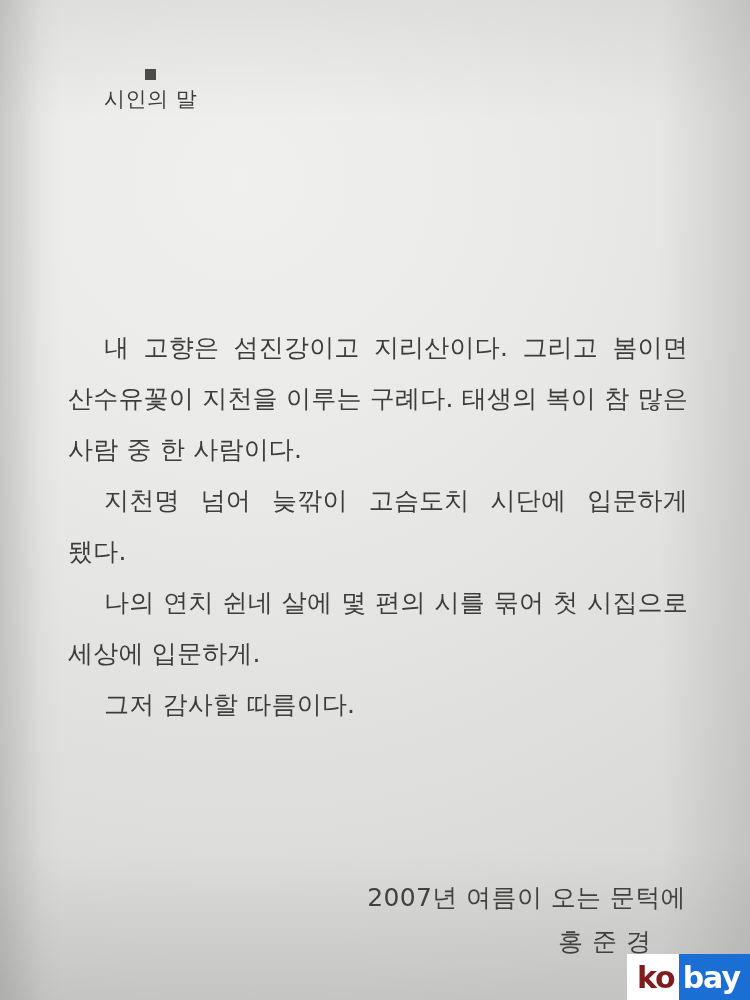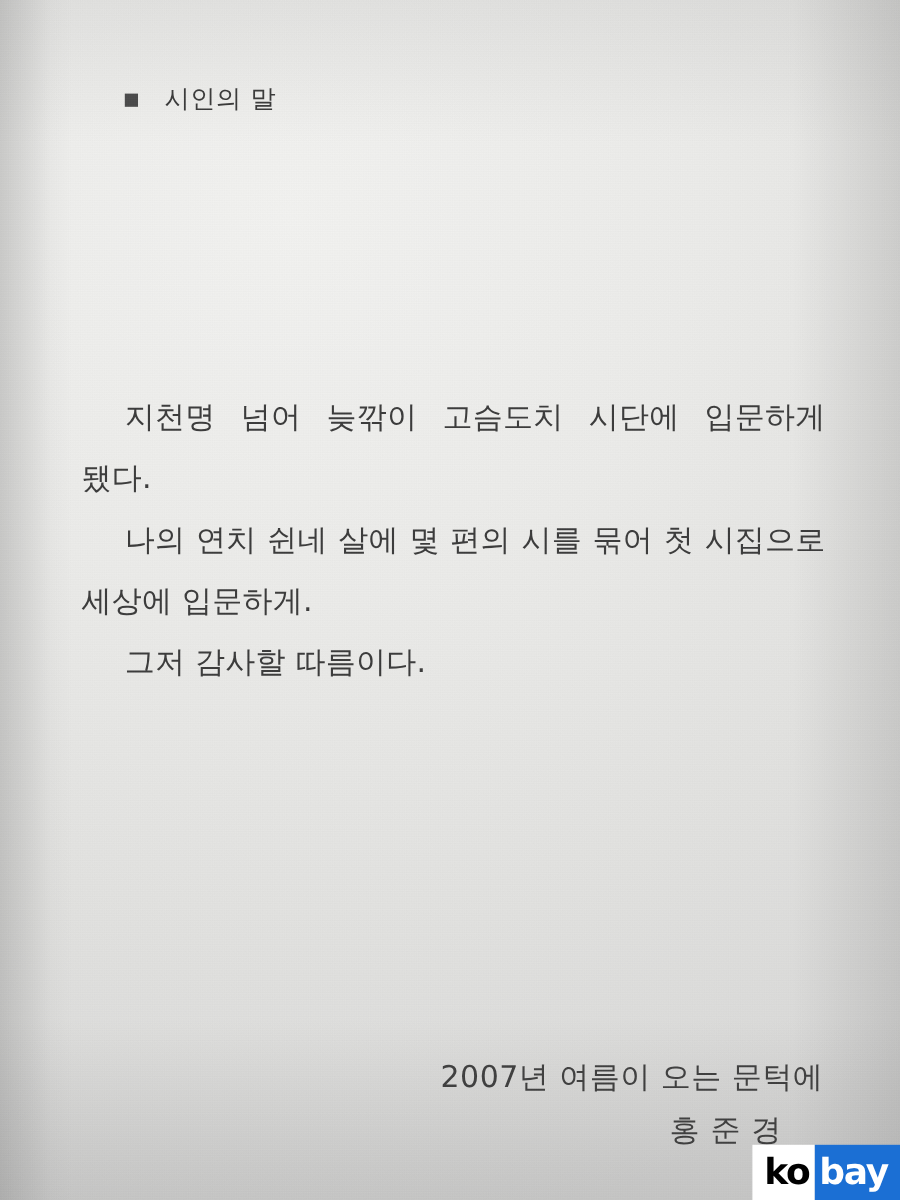--- a/index.html
+++ b/index.html
@@ -54,21 +54,22 @@
     pointer-events: none;
   }
 
   
   .heading {
     position: absolute;
     left: 104px;
     top: 68px;
     display: flex;
     align-items: center;
-    gap: 22px;
+    gap: 6px;
+    flex-direction: column;
   }
   .heading .bullet {
     width: 11px;
     height: 11px;
     background: #4a4a4a;
     display: inline-block;
     position: relative;
     top: 1px;
   }
   .heading .heading-text {
@@ -128,21 +129,21 @@
     display: flex;
     align-items: stretch;
     height: 46px;
     font-family: "DejaVu Sans", "Liberation Sans", sans-serif;
     font-weight: bold;
     font-size: 30px;
     box-shadow: 0 0 0 0 rgba(0,0,0,0);
   }
   .wm-ko {
     background: #ffffff;
-    color: #000000;
+    color: #7f1d1d;
     padding: 4px 4px 4px 10px;
     display: flex;
     align-items: center;
     letter-spacing: -1px;
   }
   .wm-bay {
     background: #1b6fd4;
     color: #ffffff;
     padding: 4px 10px 4px 4px;
     display: flex;
@@ -170,20 +171,21 @@
   <div class="gutter-shadow"></div>
   <div class="right-shadow"></div>
   <div class="bottom-shadow"></div>
 
   <div class="heading">
     <span class="bullet"></span>
     <span class="heading-text">시인의 말</span>
   </div>
 
   <div class="body-text">
+    <p class="para">내 고향은 섬진강이고 지리산이다. 그리고 봄이면 산수유꽃이 지천을 이루는 구례다. 태생의 복이 참 많은 사람 중 한 사람이다.</p>
     <p class="para">지천명 넘어 늦깎이 고슴도치 시단에 입문하게 됐다.</p>
     <p class="para">나의 연치 쉰네 살에 몇 편의 시를 묶어 첫 시집으로 세상에 입문하게.</p>
     <p class="para">그저 감사할 따름이다.</p>
   </div>
 
   <div class="signature">
     <div class="sig-date">2007년 여름이 오는 문턱에</div>
     <div class="sig-name">홍준경</div>
   </div>
 

